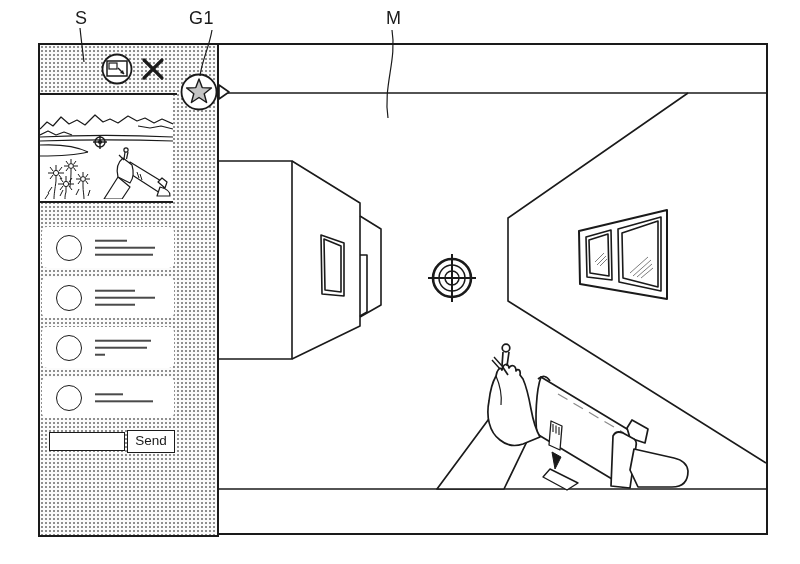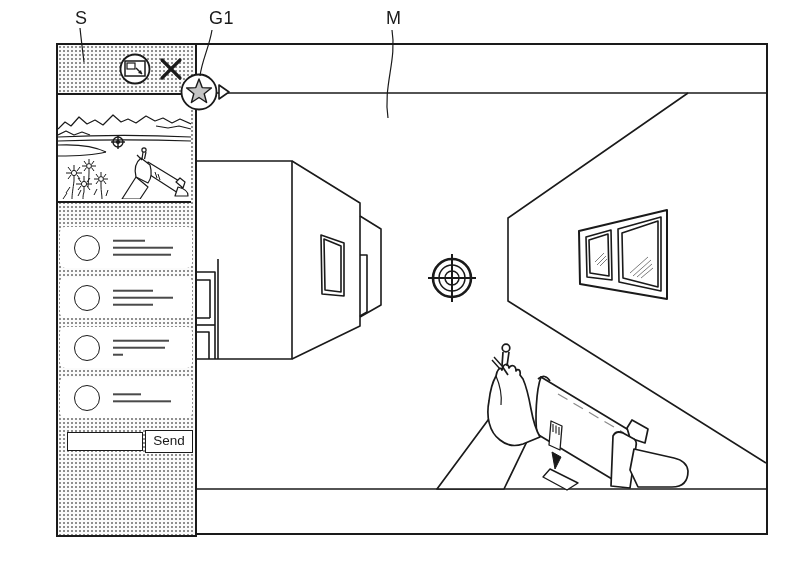--- a/index.html
+++ b/index.html
@@ -3,22 +3,22 @@
 <meta charset="utf-8">
 <style>
   html,body{margin:0;padding:0;background:#fff;}
   #figure{position:relative;width:800px;height:564px;background:#fff;overflow:hidden;
           font-family:"Liberation Sans",sans-serif;color:#1a1a1a;}
   .label{position:absolute;font-size:18px;color:#1a1a1a;z-index:12;letter-spacing:.5px;}
   .stipple{background-color:#fbfbfb;
            background-image:radial-gradient(circle,#8f8f8f .75px,rgba(0,0,0,0) 1px);
            background-size:4px 4px;}
   
-  #sidebar{position:absolute;left:56px;top:43px;width:137px;height:490px;
-           border:2px solid #1a1a1a;z-index:4;}
+  #sidebar{position:absolute;left:38px;top:43px;width:137px;height:490px;
+           border:2px solid #1a1a1a;z-index:4;padding-left:40px;}
   #sb-header{position:absolute;left:0;top:0;width:137px;height:48px;border-bottom:2px solid #1a1a1a;}
   #thumb{position:absolute;left:0;top:50px;width:133px;height:106px;background:#fff;
          border:2px solid #1a1a1a;border-top:none;border-left:none;border-right:none;}
   #thumb svg{display:block;}
   #chat-list{position:absolute;left:0;top:160px;width:137px;}
   .chat-card{position:relative;margin:0 3px 9px 2px;height:41px;background:#fff;border-radius:5px;}
   .chat-card:first-child{margin-top:22px;}
   .avatar{position:absolute;left:14px;top:50%;margin-top:-13px;width:26px;height:26px;
           border:1.6px solid #1a1a1a;border-radius:50%;background:#fff;box-sizing:border-box;}
   .lines{position:absolute;left:53px;top:50%;transform:translateY(-50%);}
@@ -34,21 +34,21 @@
         background:#fff;z-index:1;}
   #badge{position:absolute;left:176px;top:68px;z-index:6;}
   #leaders{position:absolute;left:0;top:0;z-index:11;pointer-events:none;}
 </style>
 </head>
 <body>
 
 <div id="figure">
 
   <div class="label" style="left:75px;top:8px;">S</div>
-  <div class="label" style="left:209px;top:8px;">G1</div>
+  <div class="label" style="left:189px;top:8px;">G1</div>
   <div class="label" style="left:386px;top:8px;">M</div>
 
   <svg id="leaders" width="800" height="564">
     <path d="M80,28 C81,38 82,46 84,62" fill="none" stroke="#1a1a1a" stroke-width="1.2"></path>
     <path d="M212,30 C209,48 202,60 200,76" fill="none" stroke="#1a1a1a" stroke-width="1.2"></path>
     <path d="M392,30 C397,60 383,86 388,118" fill="none" stroke="#1a1a1a" stroke-width="1.2"></path>
   </svg>
 
   <div id="sidebar" class="stipple">
 

